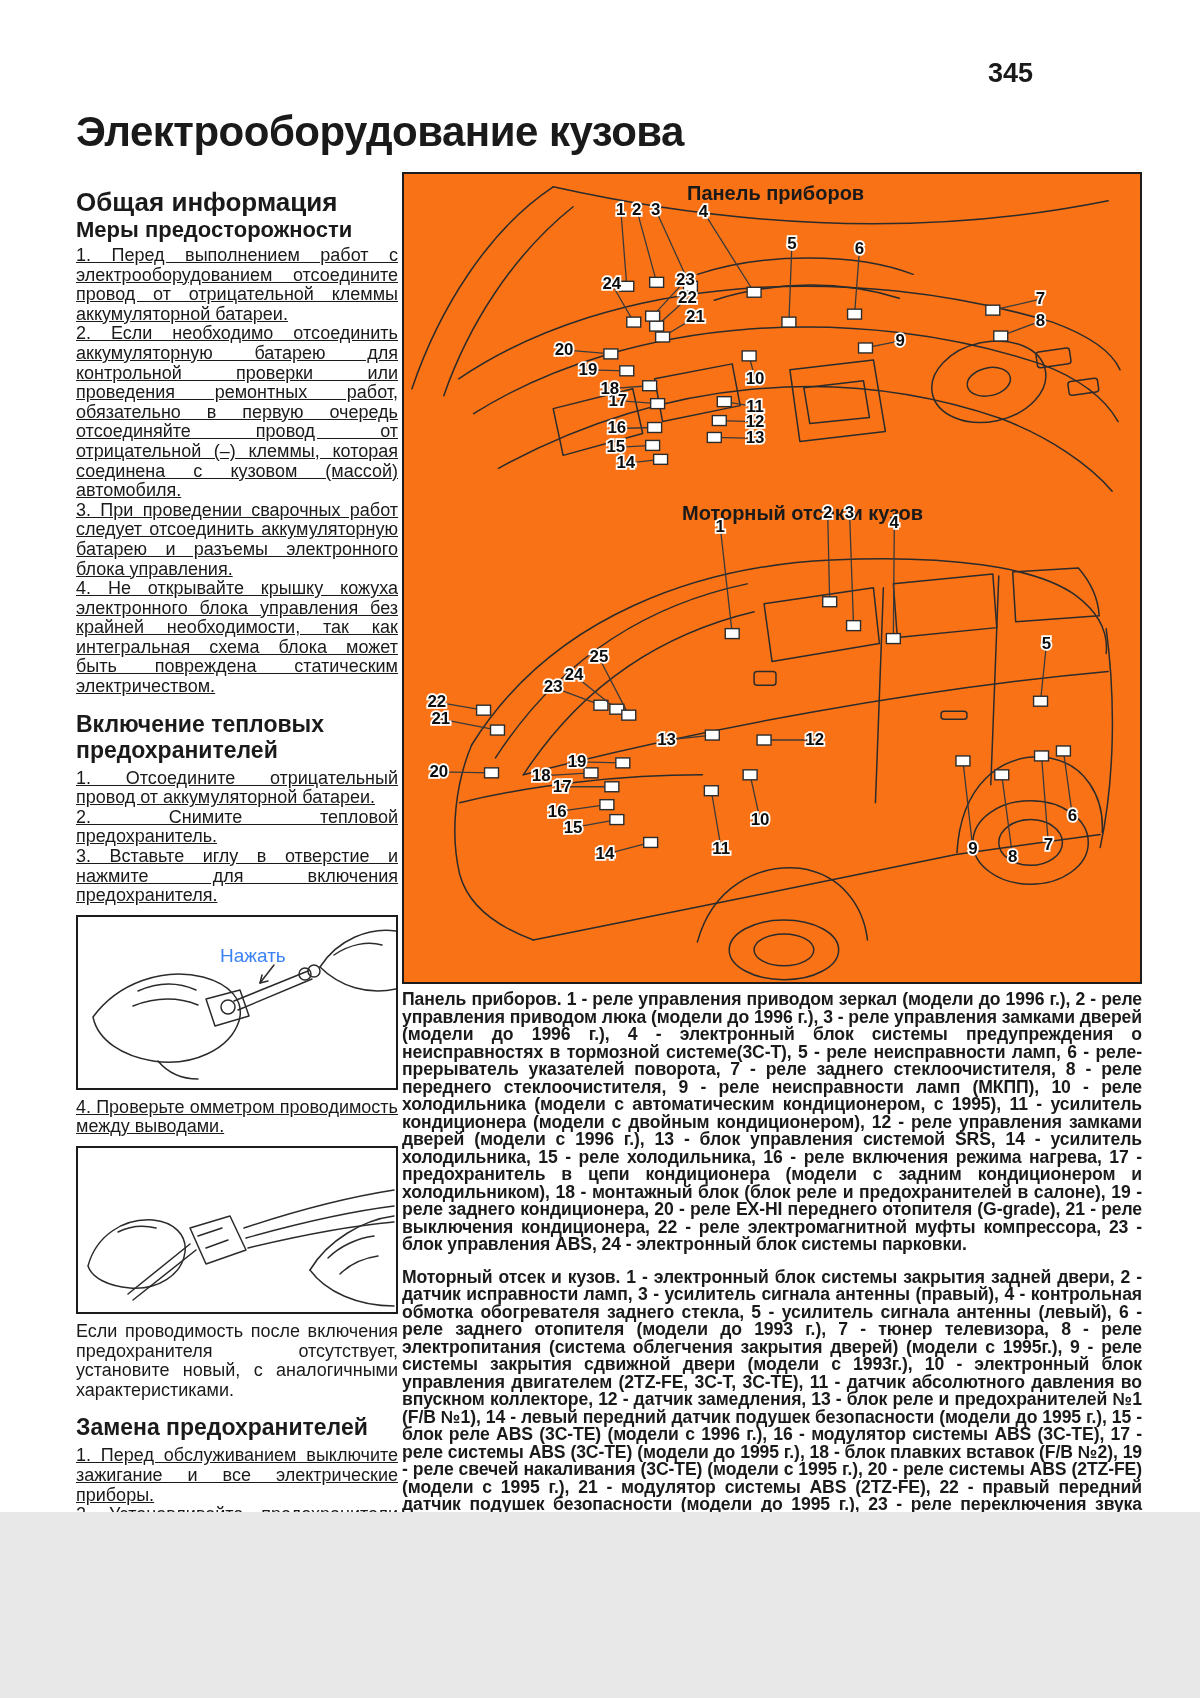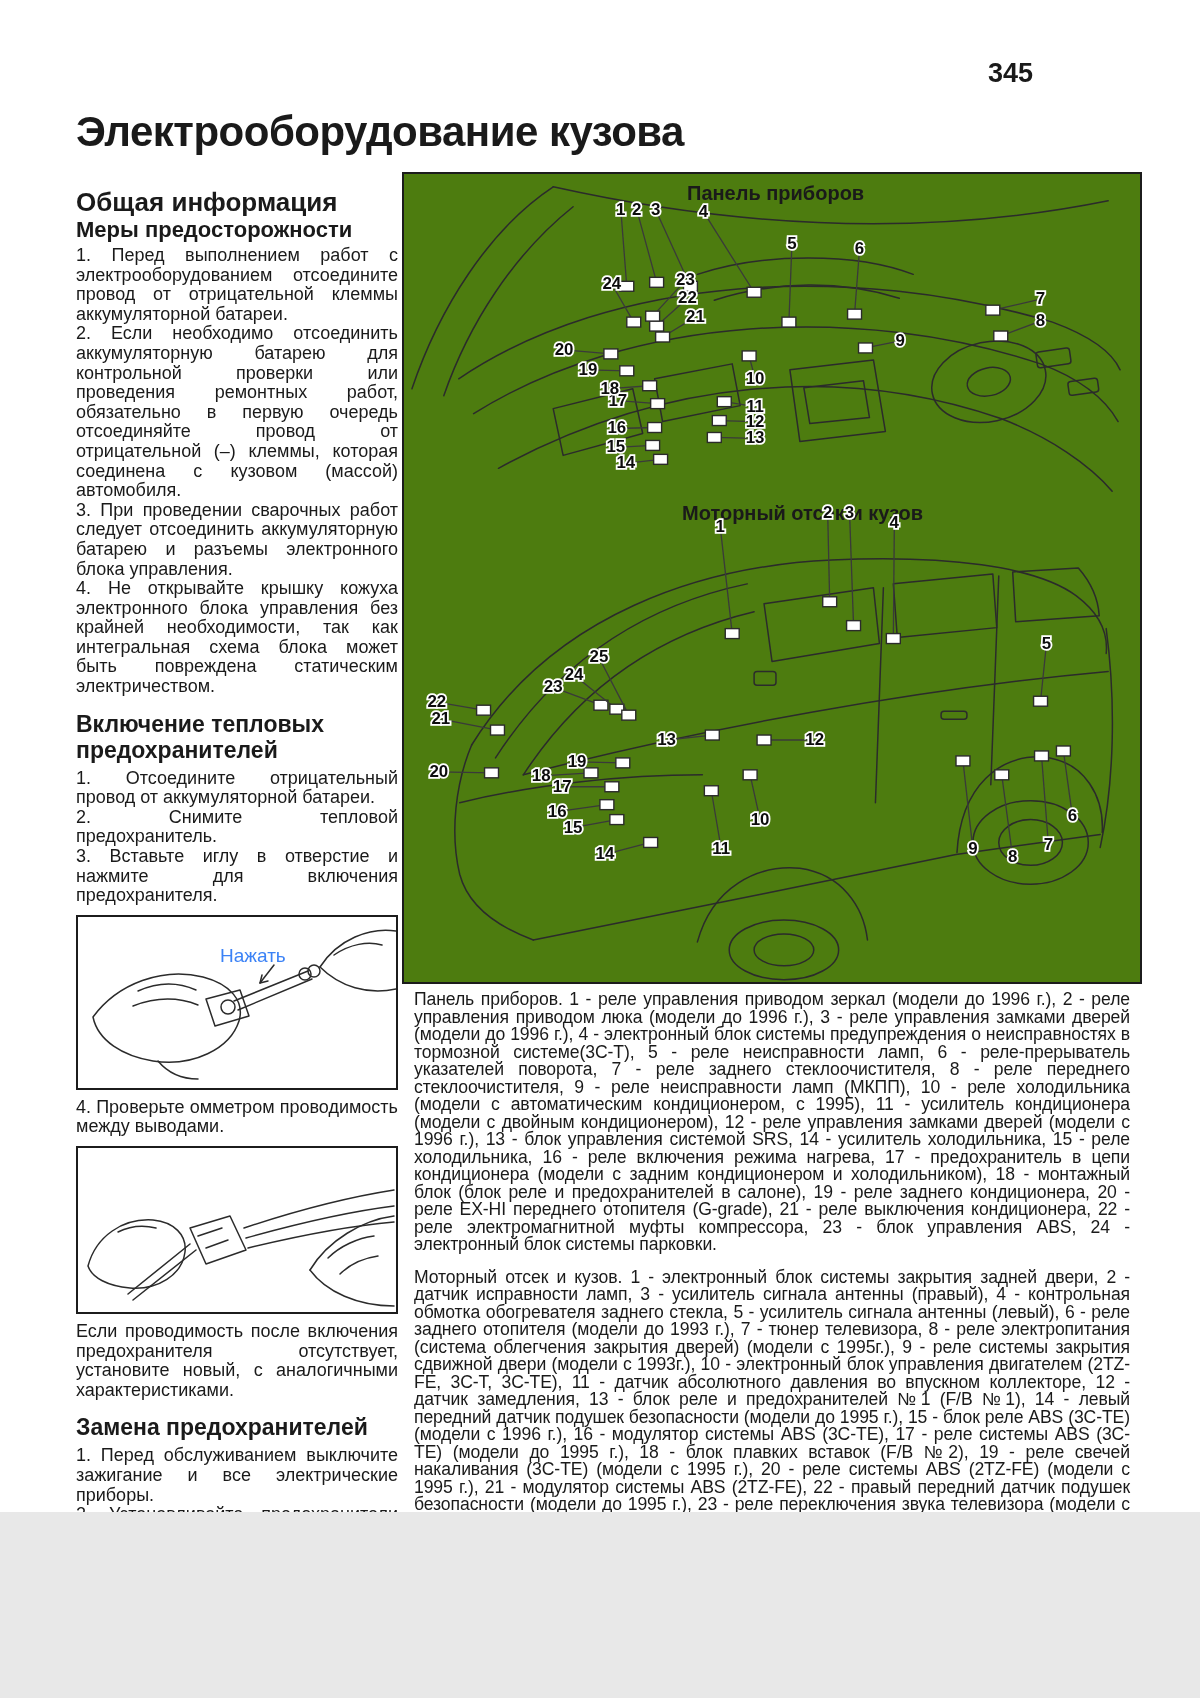--- a/index.html
+++ b/index.html
@@ -25,52 +25,52 @@
   .col-right{width:740px;flex:0 0 740px;position:relative;}
 
   
   .col-left h2{font-size:26px;font-weight:bold;margin:16px 0 2px 0;line-height:28px;}
   .col-left h3{font-size:22px;font-weight:bold;margin:0 0 4px 0;line-height:24px;}
   .col-left h2.sec{font-size:23px;line-height:26px;margin:14px 0 6px 0;}
   .col-left p{
     font-size:18px;line-height:19.6px;margin:0;
     text-align:justify;
   }
-  .col-left p.step{margin:0;}
+  .col-left p.step{margin:0;text-decoration:underline;}
   .col-left p.after{margin-top:8px;}
   .note{
     font-style:italic;margin-top:8px !important;
   }
   .note .note-label{text-decoration:underline;font-style:italic;}
   .figbox{
     border:2px solid #1c1c1c;margin:9px 0 8px 0;position:relative;
     background:#fff;
   }
   .figbox svg{display:block;}
   .fig-label{
     position:absolute;font-size:19px;color:#3b82f6;font-weight:normal;
   }
 
   
   .diagram-box{
     position:relative;width:736px;height:808px;border:2px solid #1c1c1c;
-    background:#4d7c0f;
+    background:#f97316;
   }
   .dia-label{
     position:absolute;font-size:20px;font-weight:bold;white-space:nowrap;
   }
   .panel-label{top:8px;left:283px;}
   .engine-label{top:328px;left:278px;}
   .diagram-box svg{position:absolute;left:0;}
   #panel-svg{top:0;}
   #van-svg{top:330px;}
 
   .legend{
-    font-size:17.6px;font-weight:normal;line-height:17.5px;
-    text-align:justify;margin:12px;letter-spacing:-0.1px;
+    font-size:17.6px;font-weight:bold;line-height:17.5px;
+    text-align:justify;margin:0;letter-spacing:-0.1px;
   }
   .legend.first{margin-top:7px;}
   .legend.second{margin-top:15px;}
 
   
   .art path,.art ellipse,.art rect,.art circle,.art line{
     fill:none;stroke:#2b2b2b;stroke-width:1.5;stroke-linecap:round;stroke-linejoin:round;
   }
   .leader{stroke:#3a3a3a;stroke-width:1.3;}
   .comp{fill:#ffffff;stroke:#2b2b2b;stroke-width:1.4;}

